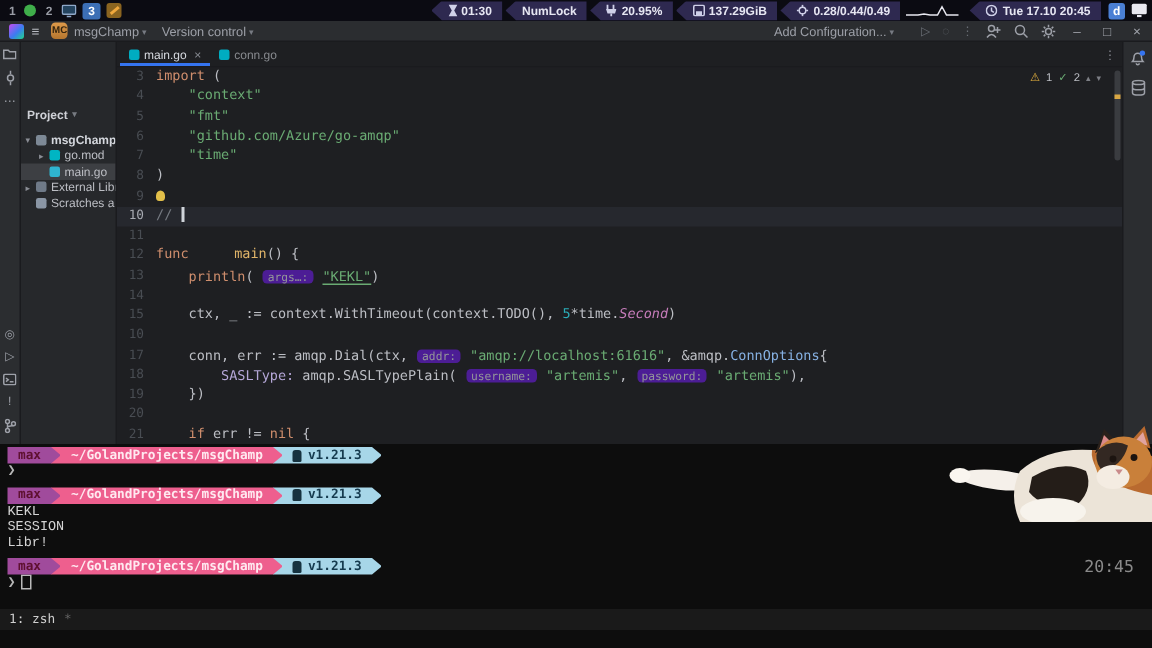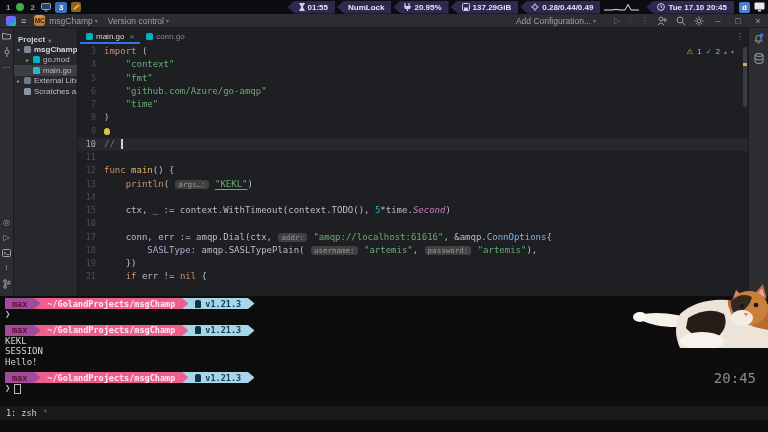--- a/index.html
+++ b/index.html
@@ -38,21 +38,21 @@
   .dimico{color:#6a6e75;font-size:8px;}
   .winbtn{color:#9da0a8;font-size:9px;width:12px;text-align:center;}
 
   .ide-body{display:flex;height:268px;}
   .lstrip{width:14px;background:#2b2d30;border-right:1px solid #1a1b1e;display:flex;flex-direction:column;
           align-items:center;padding-top:4px;box-sizing:border-box;color:#9da0a8;}
   .lstrip .ic{margin-bottom:7px;font-size:8px;line-height:8px;}
   .lstrip .spacer{flex:1;}
 
   .ppanel{width:64px;background:#26282b;border-right:1px solid #1a1b1e;box-sizing:border-box;overflow:hidden;}
-  .phead{height:16px;display:flex;align-items:flex-end;gap:3px;font-size:8px;color:#ced0d6;font-weight:bold;padding-left:4px;}
+  .phead{height:16px;display:flex;align-items:flex-start;gap:3px;font-size:8px;color:#ced0d6;font-weight:bold;padding-left:4px;margin-top:44px;}
   .tree{font-size:8px;color:#bcbec4;}
   .trow{height:10.5px;display:flex;align-items:center;white-space:nowrap;overflow:hidden;}
   .trow.sel{background:#3d3f43;}
   .trow.bold .tlabel{font-weight:bold;color:#d5d8de;}
   .chev{width:6px;color:#8a8d95;font-size:6px;flex:none;}
   .ticon{width:7px;height:7px;border-radius:1.5px;margin:0 3px 0 1px;flex:none;}
   .ticon.folder{background:#7d8996;}
   .ticon.gomod{background:#00b5c3;}
   .ticon.gofile{background:#2fb5d0;}
   .ticon.lib{background:#6f7a88;}
@@ -69,23 +69,23 @@
 
   .codewrap{position:relative;flex:1;background:#1e1f22;overflow:hidden;
             font-family:"DejaVu Sans Mono",monospace;font-size:9px;}
   .cl{height:13.25px;line-height:13.25px;display:flex;}
   .cl.active{background:#26282e;}
   .g{width:26px;flex:none;text-align:right;padding-right:8px;color:#494d53;font-size:8.5px;box-sizing:border-box;}
   .cl.active .g{color:#a8abb2;}
   .lb{white-space:pre;}
   .tk-p{color:#bcbec4;} .tk-k{color:#cf8e6d;} .tk-s{color:#6aab73;}
   .tk-su{color:#6aab73;text-decoration:underline;text-underline-offset:2px;}
-  .tk-f{color:#e0b469;} .tk-n{color:#2aacb8;} .tk-i{color:#c77dbb;font-style:italic;}
+  .tk-f{color:#e0b469;margin-left:25px;} .tk-n{color:#2aacb8;} .tk-i{color:#c77dbb;font-style:italic;}
   .tk-t{color:#86b1e3;} .tk-fl{color:#b5a7d8;} .tk-cm{color:#767b82;}
-  .tk-c{background:#404040;color:#949699;border-radius:3px;padding:0 3px;font-size:7.5px;margin:0 1px;}
+  .tk-c{background:#4c1d95;color:#949699;border-radius:3px;padding:0 3px;font-size:7.5px;margin:0 1px;}
   .caret{display:inline-block;width:1.5px;height:10px;background:#d0d4da;vertical-align:middle;margin-left:1px;}
   .bulbic{display:inline-block;width:6px;height:7px;border-radius:50% 50% 35% 35%;background:#e2bf49;vertical-align:middle;}
   .inspections{position:absolute;top:2px;right:14px;display:flex;align-items:center;gap:4px;
                font-size:7.5px;color:#bcbec4;font-family:"Liberation Sans",sans-serif;}
   .warnico{color:#e8b33e;} .okico{color:#6aab73;} .navchev{color:#7d7f85;font-size:6px;}
   .scrolltrack{position:absolute;top:0;right:0;width:6px;height:100%;}
   .scrollthumb{position:absolute;top:2px;right:1px;width:4px;height:60px;background:#3a3c40;border-radius:2px;}
   .stripemark{position:absolute;top:18px;right:1px;width:4px;height:3px;background:#d9a744;}
 
   .rstrip{width:20px;background:#2b2d30;border-left:1px solid #1a1b1e;display:flex;flex-direction:column;
@@ -106,26 +106,26 @@
   .pline{display:flex;align-items:center;height:11px;position:relative;}
   .seg{display:flex;align-items:center;height:11px;padding:0 7px;font-weight:bold;font-size:8.5px;}
   .seg-user{background:#a04b9c;color:#5e1030;}
   .seg-path{background:#ee5f8e;color:#ffe9f0;}
   .seg-go{background:#a7d6e8;color:#153a4e;gap:4px;}
   .tsep{width:0;height:11px;border-top:5.5px solid transparent;border-bottom:5.5px solid transparent;box-sizing:border-box;}
   .ts1{border-left:6px solid #a04b9c;background:#ee5f8e;}
   .ts2{border-left:6px solid #ee5f8e;background:#a7d6e8;}
   .ts3{border-left:6px solid #a7d6e8;background:transparent;}
   .gopher{width:6px;height:8px;border-radius:2px 2px 1px 1px;background:#16323f;display:inline-block;}
-  .tclock{position:absolute;right:12px;color:#8a8a8a;font-weight:normal;font-size:14px;}
+  .tclock{position:absolute;right:12px;color:#8a8a8a;font-weight:normal;font-size:11px;}
   .cline{height:10.5px;line-height:10.5px;white-space:pre;}
   .pchar{color:#b6b6b6;}
   .cmdhead{color:#79c27a;}
   .cmdrest{color:#d4d4d4;}
-  .out{height:10.5px;line-height:10.5px;}
+  .out{height:10.5px;line-height:10.5px;font-family:Liberation Mono, monospace;}
   .blockcur{display:inline-block;width:5px;height:8px;border:1px solid #b9b9b9;vertical-align:middle;margin-left:4px;}
   .tmuxbar{position:absolute;bottom:0;left:0;width:768px;height:14px;background:#1a1a1a;
            display:flex;align-items:center;font-size:8.5px;color:#d0d0d0;padding-left:6px;box-sizing:border-box;
            font-family:"DejaVu Sans Mono",monospace;}
   .tmuxflag{color:#666;margin-left:6px;}
 
   .cat{position:absolute;top:284px;right:0;width:140px;height:64px;z-index:40;}
   svg.uiico{display:block;}
 </style>
 </head>
@@ -143,21 +143,21 @@
           <rect x="3.5" y="7.5" width="3" height="1" fill="#8fa8c8"></rect>
         </svg>
       <span class="ws active">3</span>
       <span class="pencilbox"></span>
     </div>
     <div class="seg-area">
       <span class="pseg">
         <svg class="uiico" width="6" height="8" viewBox="0 0 6 8">
             <path d="M0,0 h6 l-2.2,4 2.2,4 h-6 l2.2,-4 z" fill="#cfd0e8"></path>
           </svg>
-        <span>01:55</span>
+        <span>01:30</span>
       </span>
       <span class="pseg">
           <span>NumLock</span>
         </span>
       <span class="pseg">
         <svg class="uiico" width="7" height="8" viewBox="0 0 7 8">
             <path d="M1,0 v3 M5,0 v3" stroke="#cfd0e8" stroke-width="1.2"></path>
             <path d="M0,3 h7 l-1,3 h-5 z" fill="#cfd0e8"></path>
             <path d="M3.5,6 v2" stroke="#cfd0e8" stroke-width="1.2"></path>
           </svg>
@@ -372,20 +372,24 @@
               </div>
               <div class="cl">
                 <span class="g">18</span>
                 <span class="lb"><span class="tk-p">        </span><span class="tk-fl">SASLType: </span><span class="tk-p">amqp.SASLTypePlain( </span><span class="tk-c">username:</span><span class="tk-p"> </span><span class="tk-s">"artemis"</span><span class="tk-p">, </span><span class="tk-c">password:</span><span class="tk-p"> </span><span class="tk-s">"artemis"</span><span class="tk-p">),</span></span>
               </div>
               <div class="cl">
                 <span class="g">19</span>
                 <span class="lb"><span class="tk-p">    })</span></span>
               </div>
               <div class="cl">
+                <span class="g">20</span>
+                <span class="lb"></span>
+              </div>
+              <div class="cl">
                 <span class="g">21</span>
                 <span class="lb"><span class="tk-p">    </span><span class="tk-k">if</span><span class="tk-p"> err != </span><span class="tk-k">nil</span><span class="tk-p"> {</span></span>
               </div>
             </div>
           <div class="inspections">
             <span class="warnico">⚠</span>
               <span>1</span>
             <span class="okico">✓</span>
               <span>2</span>
             <span class="navchev">▴</span>
@@ -441,21 +445,21 @@
           <div class="pline">
             <span class="seg seg-user">max</span>
             <span class="tsep ts1"></span>
             <span class="seg seg-path">~/GolandProjects/msgChamp</span>
             <span class="tsep ts2"></span>
             <span class="seg seg-go"><span class="gopher"></span>v1.21.3</span>
             <span class="tsep ts3"></span>
           </div>
           <div class="out">KEKL</div>
           <div class="out">SESSION</div>
-          <div class="out">Hello!</div>
+          <div class="out">Libr!</div>
         </div>
         <div class="tblock">
           <div class="pline">
             <span class="seg seg-user">max</span>
             <span class="tsep ts1"></span>
             <span class="seg seg-path">~/GolandProjects/msgChamp</span>
             <span class="tsep ts2"></span>
             <span class="seg seg-go"><span class="gopher"></span>v1.21.3</span>
             <span class="tsep ts3"></span>
             <span class="tclock">20:45</span>

